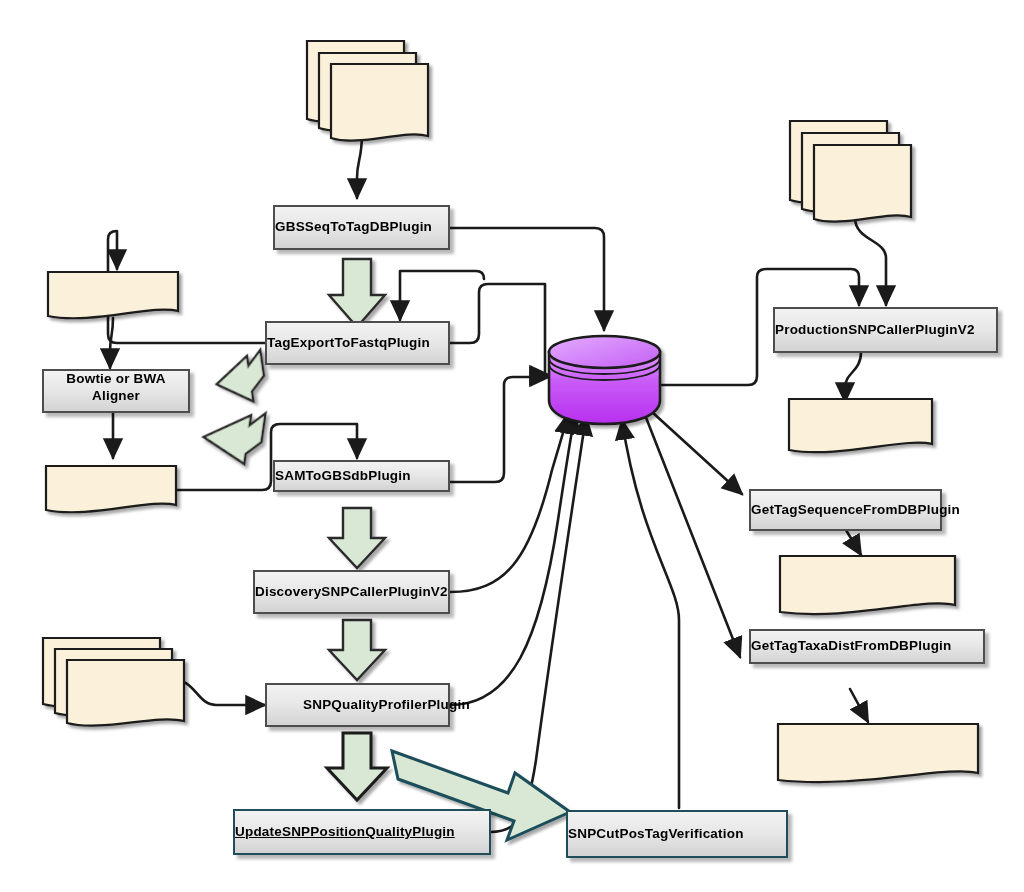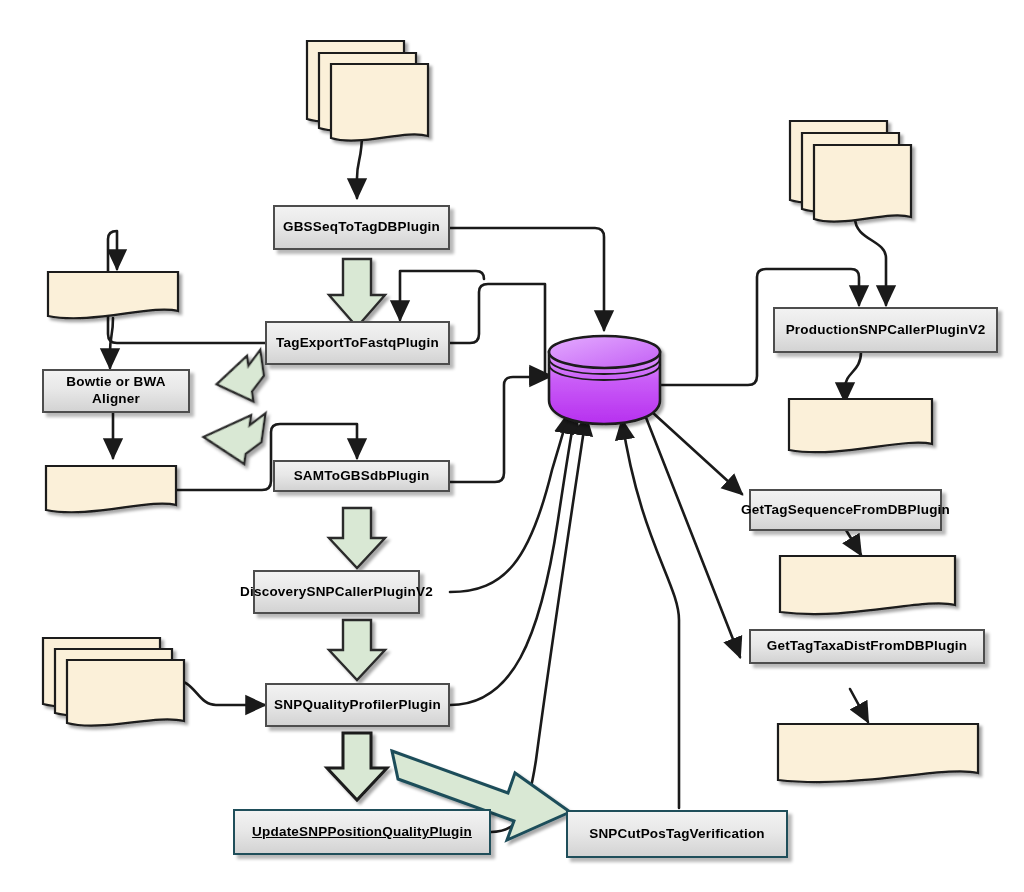--- a/index.html
+++ b/index.html
@@ -8,21 +8,21 @@
   svg.layer{position:absolute;left:0;top:0;width:1024px;height:892px;overflow:visible;}
   #edges{z-index:1;}
   #nodes{z-index:2;}
   .node{position:absolute;z-index:3;box-sizing:border-box;}
 
   
   .proc{
     background:linear-gradient(180deg,#f2f2f2 0%,#e8e8e8 45%,#d3d3d3 100%);
     border:2px solid #4d4d4d;
     box-shadow:4px 4px 3px rgba(0,0,0,0.28);
-    display:flex;align-items:center;justify-content:center;text-align:center;
+    display:flex;align-items:center;justify-content:flex-start;text-align:center;
     color:#000;font-weight:bold;font-size:13.5px;letter-spacing:.2px;line-height:1.25;
   }
   .proc.teal{border-color:#1f4e5a;}
   .doclabel{
     position:absolute;left:0;right:0;top:0;
     display:flex;align-items:center;justify-content:center;text-align:center;
     font-weight:bold;font-size:13.5px;color:#000;line-height:1.25;
     pointer-events:none;
   }
   .dblabel{position:absolute;left:0;right:0;text-align:center;font-weight:bold;font-size:15px;color:#000;}
@@ -208,25 +208,25 @@
   </div>
 
   <div class="node proc" style="left:265px;top:321px;width:185px;height:44px;">
     <span>TagExportToFastqPlugin</span>
   </div>
 
   <div class="node proc" style="left:273px;top:460px;width:177px;height:32px;">
     <span>SAMToGBSdbPlugin</span>
   </div>
 
-  <div class="node proc" style="left:253px;top:570px;width:167px;height:44px;">
+  <div class="node proc" style="left:253px;top:570px;width:197px;height:44px;">
     <span>DiscoverySNPCallerPluginV2</span>
   </div>
 
-  <div class="node proc" style="left:265px;top:683px;width:185px;height:44px;">
+  <div class="node proc" style="left:265px;top:683px;width:185px;height:44px;padding-left:36px;">
     <span>SNPQualityProfilerPlugin</span>
   </div>
 
   <div class="node proc teal" style="left:233px;top:809px;width:258px;height:46px;text-decoration:underline;">
     <span>UpdateSNPPositionQualityPlugin</span>
   </div>
 
   <div class="node proc teal" style="left:566px;top:810px;width:222px;height:48px;">
     <span>SNPCutPosTagVerification</span>
   </div>

